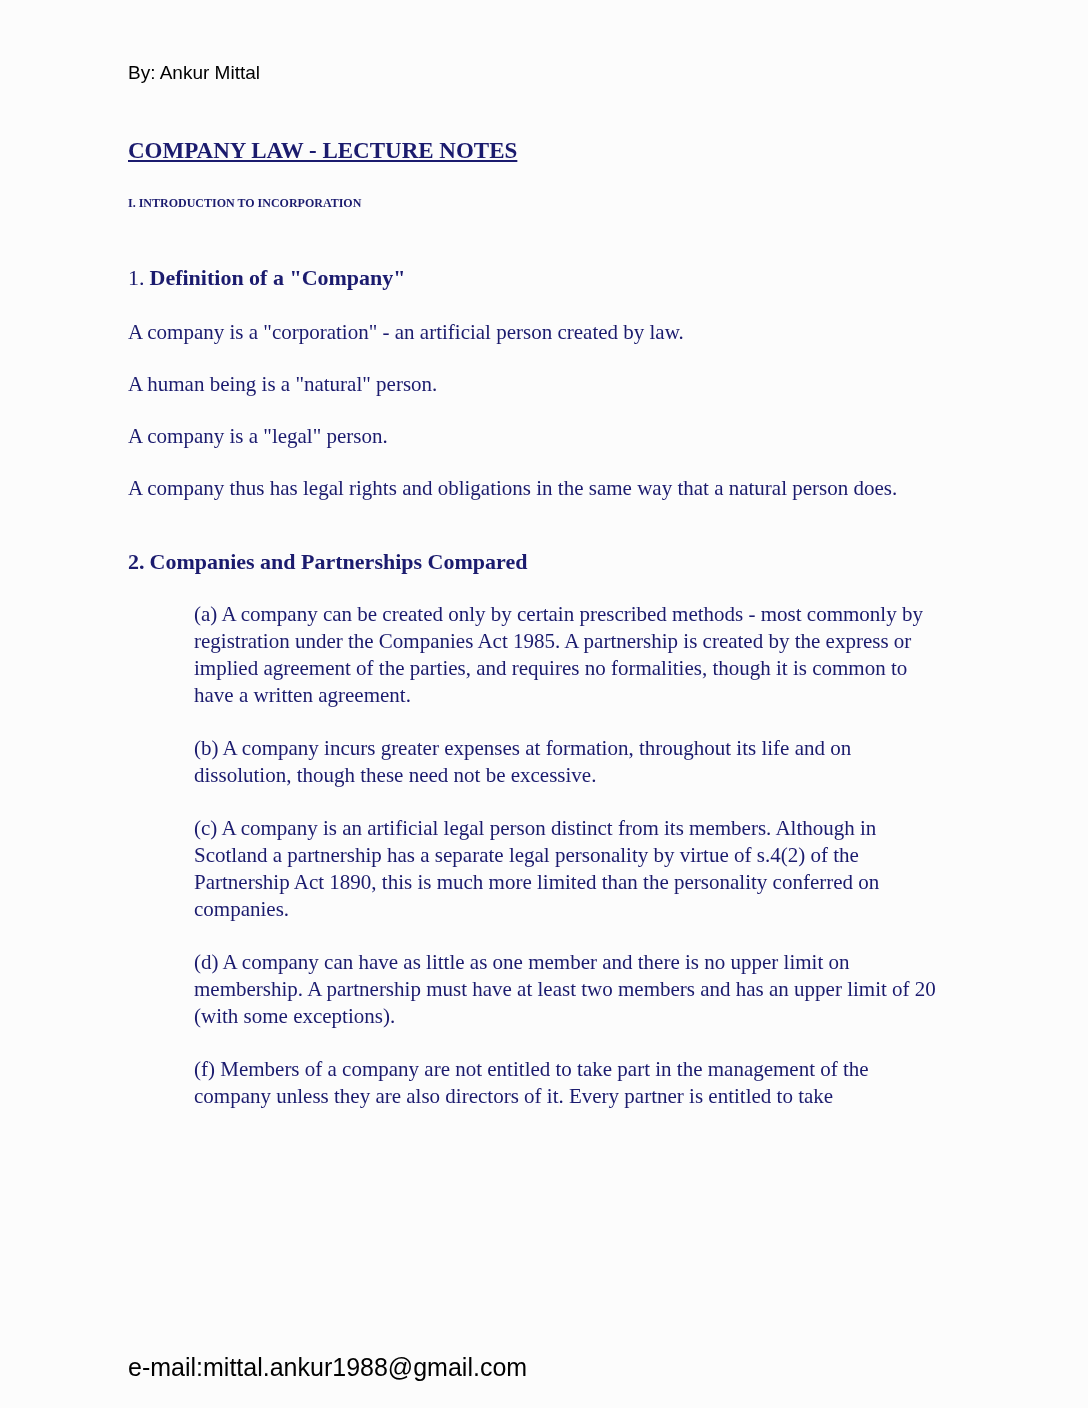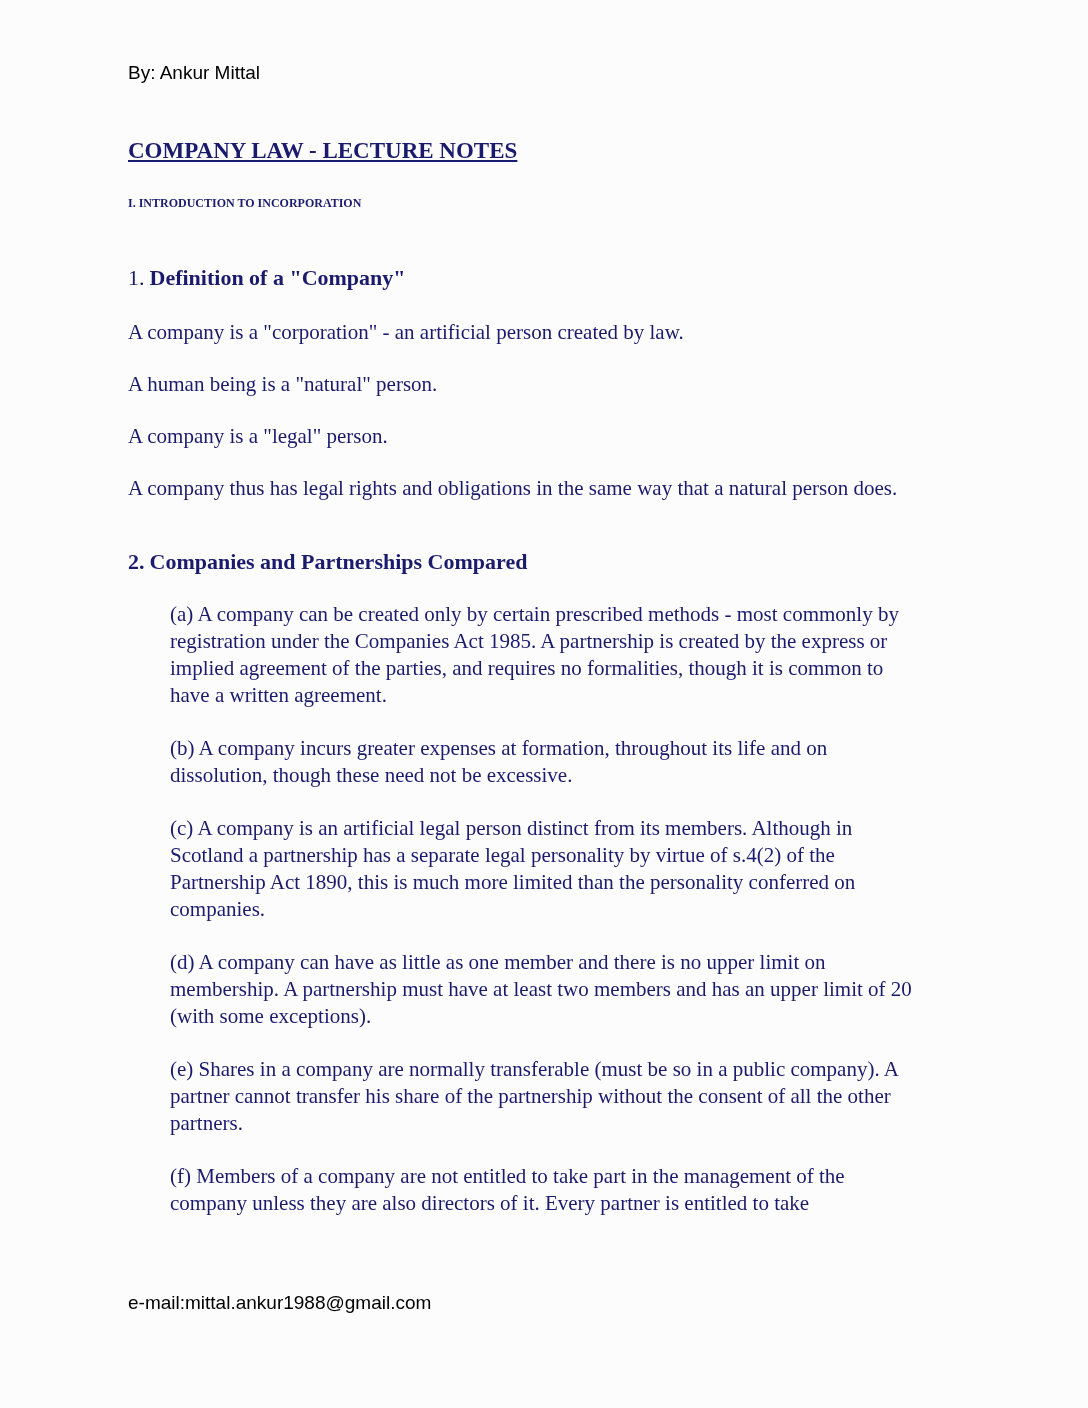--- a/index.html
+++ b/index.html
@@ -63,36 +63,36 @@
   .body-text p {
     font-family: "Liberation Serif", serif;
     font-size: 21px;
     line-height: 27px;
     color: #1b1b6e;
     margin: 25px 0 0 0;
     max-width: 830px;
   }
   .section-1 .body-text p:first-child { margin-top: 28px; }
   .indented {
-    margin-left: 42px;
+    margin-left: 66px;
     max-width: 745px;
   }
   .indented p {
     font-family: "Liberation Serif", serif;
     font-size: 21px;
     line-height: 27px;
     color: #1b1b6e;
     margin: 26px 0 0 0;
   }
   .footer-email {
     position: absolute;
     left: 128px;
-    top: 1292px;
+    top: 1356px;
     font-family: "Liberation Sans", sans-serif;
-    font-size: 19px;
+    font-size: 25px;
     line-height: 22px;
     color: #000000;
   }
 </style>
 </head>
 <body>
 
 <div class="page">
 
   <div class="author-line">By: Ankur Mittal</div>
@@ -115,20 +115,19 @@
 
   <div class="section section-2">
     <h3 class="section-heading">
       <span class="num bold">2.</span><span class="bold">Companies and Partnerships Compared</span>
     </h3>
     <div class="indented">
       <p>(a) A company can be created only by certain prescribed methods - most commonly by registration under the Companies Act 1985. A partnership is created by the express or implied agreement of the parties, and requires no formalities, though it is common to have a written agreement.</p>
       <p>(b) A company incurs greater expenses at formation, throughout its life and on dissolution, though these need not be excessive.</p>
       <p>(c) A company is an artificial legal person distinct from its members. Although in Scotland a partnership has a separate legal personality by virtue of s.4(2) of the Partnership Act 1890, this is much more limited than the personality conferred on companies.</p>
       <p>(d) A company can have as little as one member and there is no upper limit on membership. A partnership must have at least two members and has an upper limit of 20 (with some exceptions).</p>
-      <p>(e) Shares in a company are normally transferable (must be so in a public company). A partner cannot transfer his share of the partnership without the consent of all the other partners.</p>
       <p>(f) Members of a company are not entitled to take part in the management of the company unless they are also directors of it. Every partner is entitled to take</p>
     </div>
   </div>
 
   <div class="footer-email">e-mail:mittal.ankur1988@gmail.com</div>
 
 </div>
 
 </body></html>

